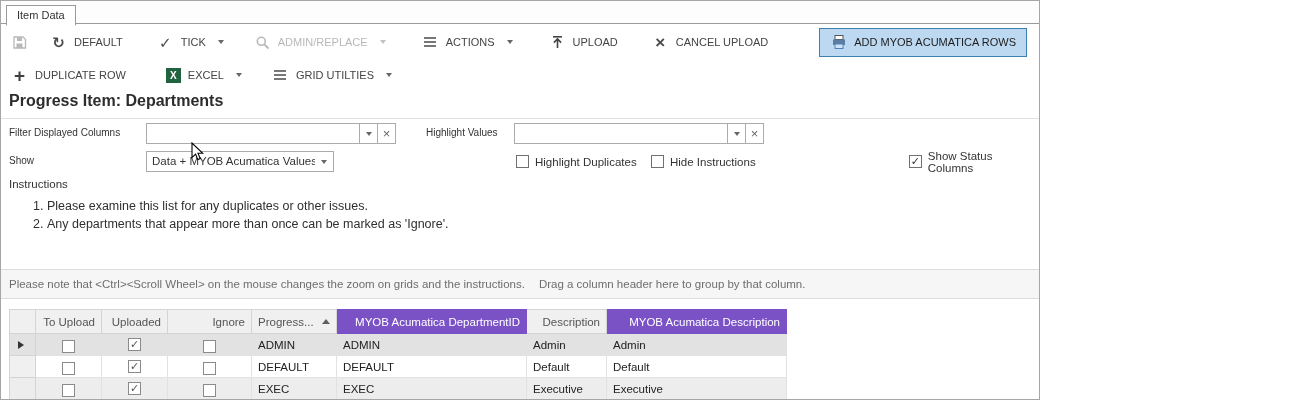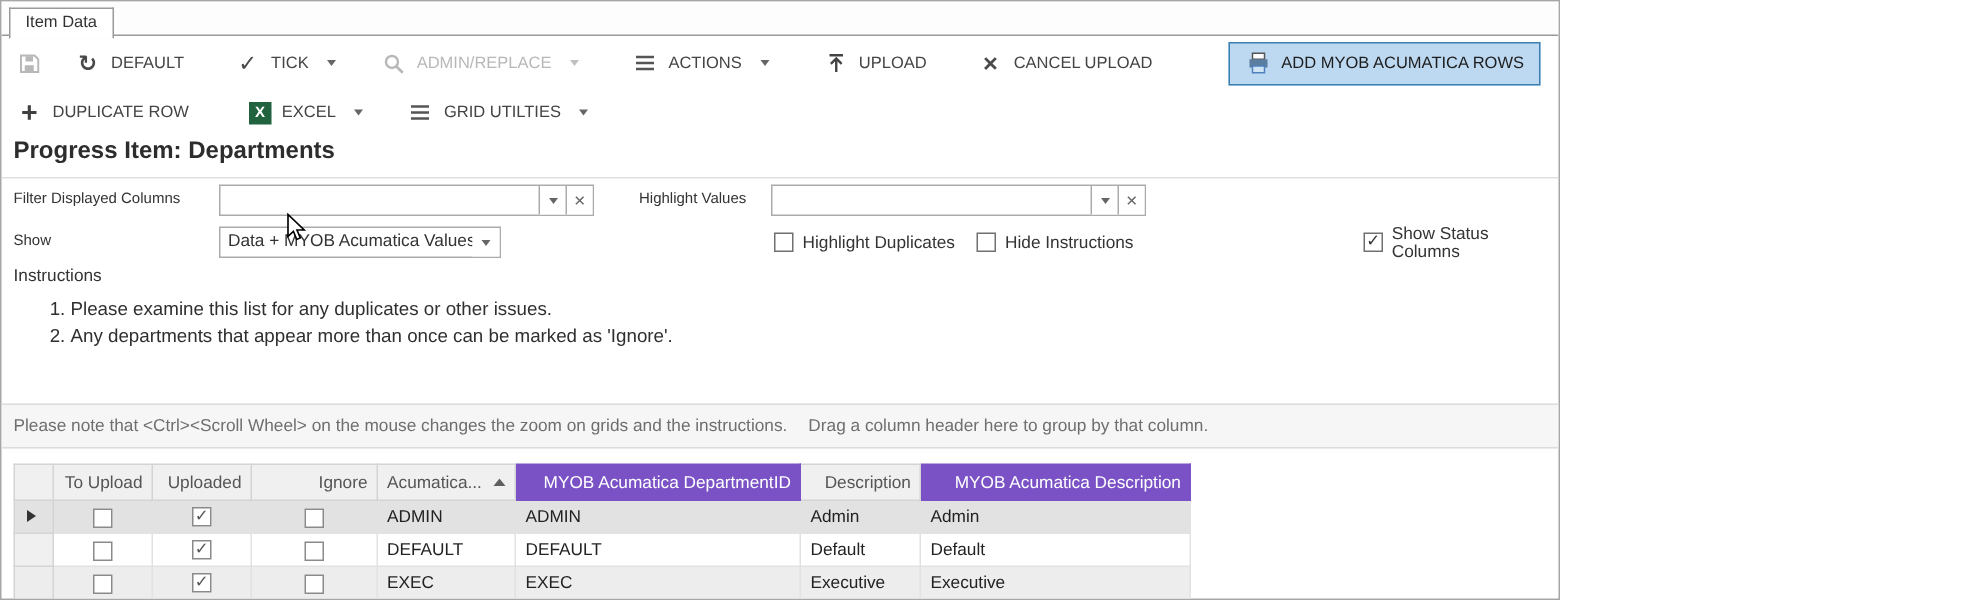--- a/index.html
+++ b/index.html
@@ -276,21 +276,21 @@
         <col style="width:180px">
     </colgroup>
     <thead>
       <tr>
         <th class="ind"></th>
         <th><span>To Upload</span></th>
         <th><span>Uploaded</span></th>
         <th><span>Ignore</span></th>
         <th>
           <span class="th-flex">
-              <span>Acumatica...</span>
+              <span>Progress...</span>
               <span class="sort-asc"></span>
             </span>
         </th>
         <th class="purple"><span>MYOB Acumatica DepartmentID</span></th>
         <th><span>Description</span></th>
         <th class="purple"><span>MYOB Acumatica Description</span></th>
       </tr>
     </thead>
     <tbody>
       <tr class="sel">

